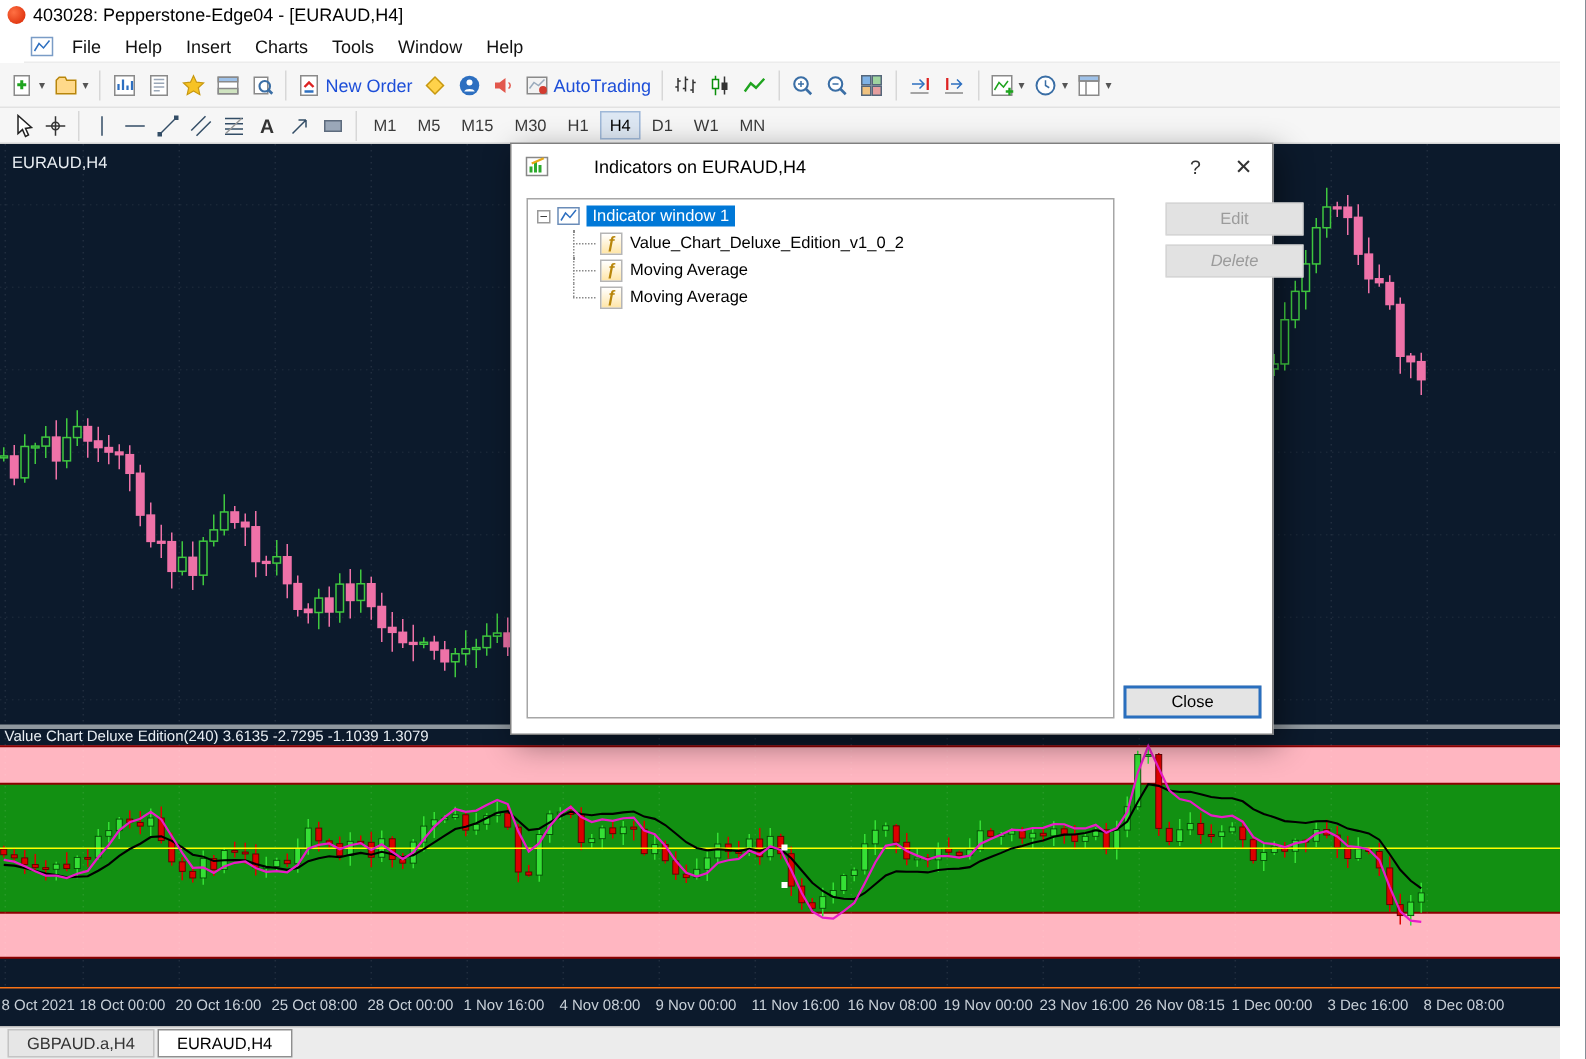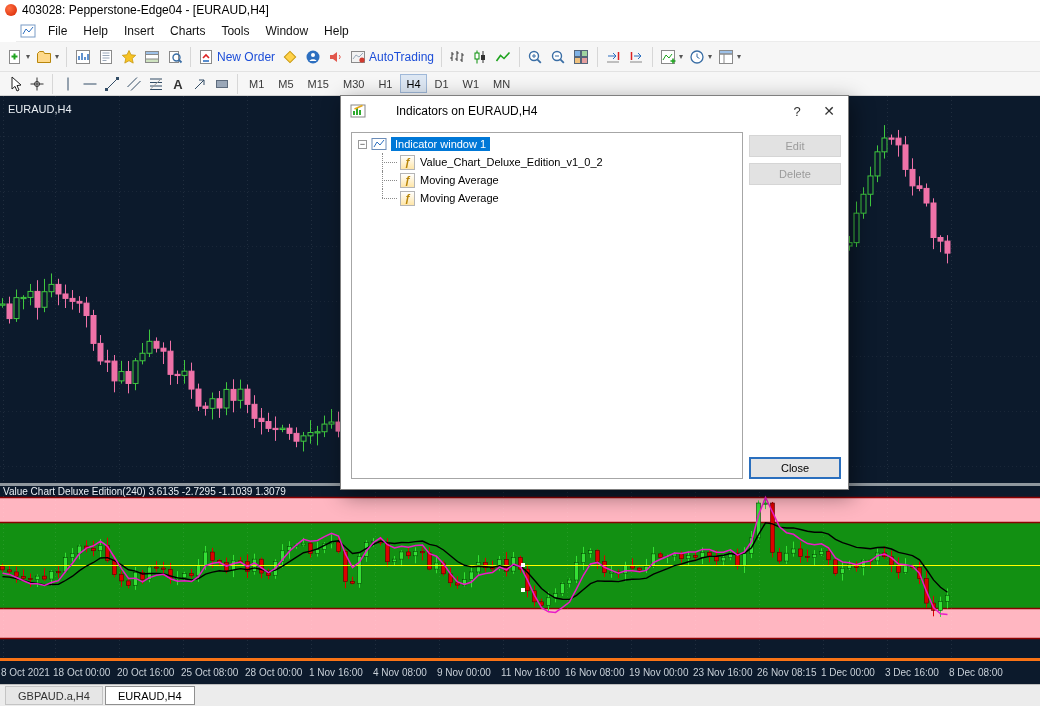--- a/index.html
+++ b/index.html
@@ -24,21 +24,21 @@
   .caret{font-size:8px;color:#555;line-height:1;}
   .sep{width:1px;height:20px;background:#d7d7d7;margin:0 4px;flex:0 0 auto;}
   .tf-btn{height:19px;padding:0 5px;display:flex;align-items:center;font-size:11px;color:#3a3a3a;border:1px solid transparent;margin:0 1px;cursor:default;}
   .tf-btn.active{background:#dde7f3;border-color:#9fb8d8;color:#000;}
 
   
   .chart-region{position:absolute;left:0;top:96px;width:1057px;height:588px;background:#0c1a2c;}
   #chart-svg{position:absolute;left:0;top:0;display:block;}
   .chart-symbol{position:absolute;left:8px;top:7px;color:#e9eef3;font-size:11px;z-index:2;}
   .panel-label{position:absolute;left:3px;top:390px;color:#e9eef3;font-size:10px;white-space:nowrap;z-index:2;}
-  .time-axis{position:absolute;left:0;top:562px;width:100%;height:26px;background:#0c1a2c;border-top:3px solid #f97316;z-index:2;}
+  .time-axis{position:absolute;left:0;top:562px;width:100%;height:26px;background:#0c1a2c;border-top:1px solid #f97316;z-index:2;}
   .axis-label{position:absolute;top:6px;font-size:10px;color:#c8d0d8;white-space:nowrap;}
 
   
   .tabbar{position:absolute;left:0;top:684px;width:100%;height:22px;background:#ececec;border-top:1px solid #bdbdbd;display:flex;align-items:center;padding-left:5px;}
   .tab{height:19px;display:flex;align-items:center;padding:0 12px;font-size:11px;color:#333;background:#e6e6e6;border:1px solid #c4c4c4;margin-right:2px;cursor:default;}
   .tab.active{background:#fff;border-color:#8f8f8f;color:#000;}
 
   
   .dialog{position:absolute;left:340px;top:95px;width:509px;height:395px;background:#fff;border:1px solid #7f7f7f;box-shadow:4px 6px 20px rgba(0,0,0,.45);z-index:20;}
   .dlg-title{height:30px;display:flex;align-items:center;padding:0 6px 0 9px;gap:6px;}
@@ -50,23 +50,23 @@
   .expander{width:9px;height:9px;border:1px solid #999;background:#fff;font-size:9px;line-height:7px;text-align:center;color:#333;margin-left:6px;flex:0 0 auto;}
   .node-icon{width:16px;height:16px;margin-left:4px;flex:0 0 auto;}
   .root-label{background:#0078d7;color:#fff;padding:1px 4px;margin-left:4px;white-space:nowrap;}
   .child-row{position:relative;padding-left:48px;}
   .child-row::before{content:"";position:absolute;left:30px;top:0;height:100%;border-left:1px dotted #8a8a8a;}
   .child-row.last::before{height:50%;}
   .child-row::after{content:"";position:absolute;left:30px;top:50%;width:15px;border-top:1px dotted #8a8a8a;}
   .fx-icon{width:15px;height:15px;border:1px solid #b5b5b5;background:linear-gradient(#fff,#ffe6a8);color:#b8860b;font-style:italic;font-weight:bold;font-size:11px;display:flex;align-items:center;justify-content:center;margin-right:5px;flex:0 0 auto;z-index:1;}
   .child-label{white-space:nowrap;}
   .btn{position:absolute;width:92px;height:22px;font-size:11px;display:flex;align-items:center;justify-content:center;cursor:default;}
-  .btn.disabled{background:#e2e2e2;color:#9b9b9b;border:1px solid #d5d5d5;}
+  .btn.disabled{background:#e2e2e2;color:#9b9b9b;border:1px solid #d5d5d5;margin-left:28px;}
   .btn-edit{left:408px;top:39px;}
-  .btn-delete{left:408px;top:67px;}
+  .btn-delete{left:408px;top:67px;font-style:italic;}
   .btn-close{left:408px;top:361px;background:#e4e4e4;color:#000;border:1px solid #2a6fbe;box-shadow:inset 0 0 0 1px #2a6fbe;}
 
   svg.ic{display:block;}
 </style>
 </head>
 <body>
 
 <div id="app">
 
   <div class="titlebar">

